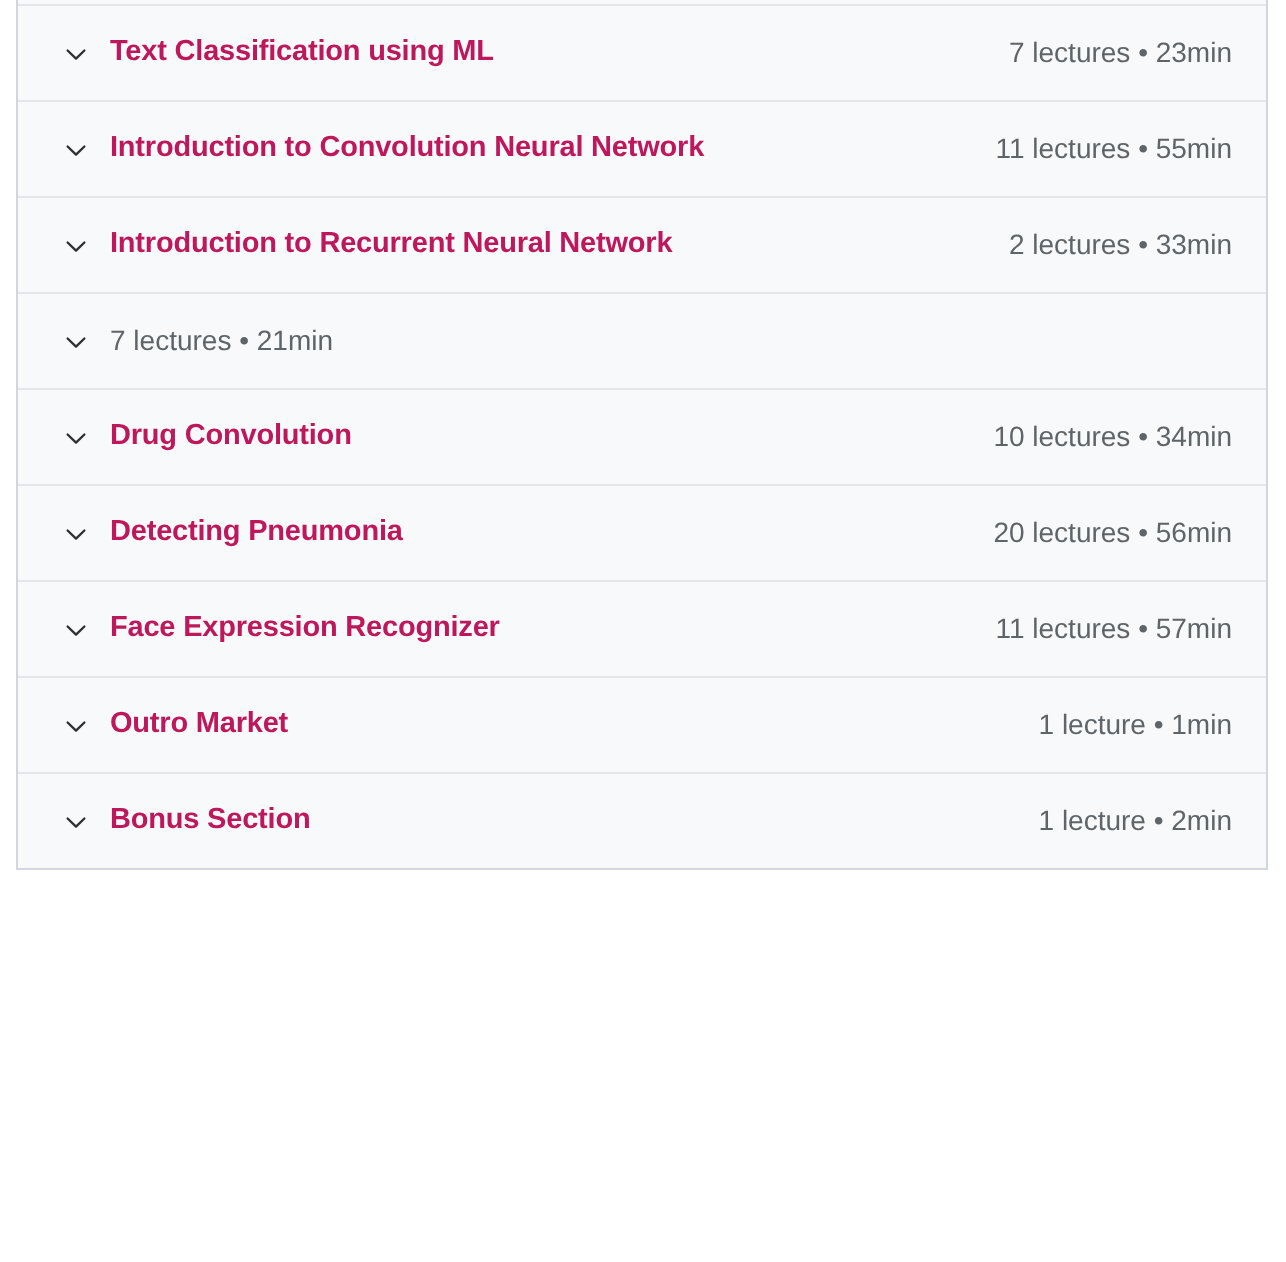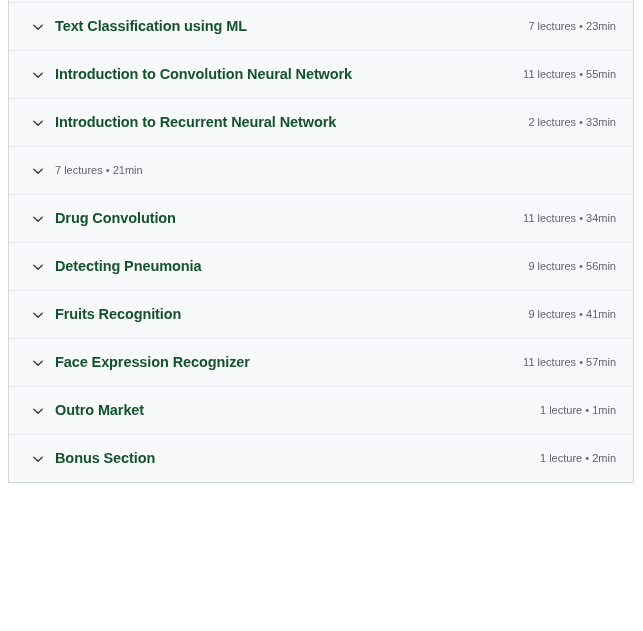--- a/index.html
+++ b/index.html
@@ -51,30 +51,30 @@
   .chevron-icon svg {
     display: block;
     width: 14px;
     height: 14px;
   }
 
   .section-title {
     flex: 1 1 auto;
     font-size: 14.5px;
     font-weight: bold;
-    color: #14532d;
+    color: #be185d;
     letter-spacing: -0.1px;
     line-height: 1.2;
     white-space: nowrap;
     overflow: hidden;
   }
 
   .section-meta {
     flex: 0 0 auto;
-    font-size: 11px;
+    font-size: 14px;
     font-weight: normal;
     color: #5e6468;
     line-height: 1.2;
     white-space: nowrap;
     text-align: right;
   }
 </style>
 </head>
 <body>
 
@@ -115,39 +115,30 @@
       </span>
       <span class="section-meta">7 lectures • 21min</span>
     </div>
     <div class="section-row">
       <span class="chevron-icon">
         <svg viewBox="0 0 16 16" fill="none" aria-hidden="true">
           <path d="M3.2 6 L8 10.6 L12.8 6" stroke="currentColor" stroke-width="1.35" stroke-linecap="round" stroke-linejoin="round" fill="none"></path>
         </svg>
       </span>
       <span class="section-title">Drug Convolution</span>
-      <span class="section-meta">11 lectures • 34min</span>
+      <span class="section-meta">10 lectures • 34min</span>
     </div>
     <div class="section-row">
       <span class="chevron-icon">
         <svg viewBox="0 0 16 16" fill="none" aria-hidden="true">
           <path d="M3.2 6 L8 10.6 L12.8 6" stroke="currentColor" stroke-width="1.35" stroke-linecap="round" stroke-linejoin="round" fill="none"></path>
         </svg>
       </span>
       <span class="section-title">Detecting Pneumonia</span>
-      <span class="section-meta">9 lectures • 56min</span>
-    </div>
-    <div class="section-row">
-      <span class="chevron-icon">
-        <svg viewBox="0 0 16 16" fill="none" aria-hidden="true">
-          <path d="M3.2 6 L8 10.6 L12.8 6" stroke="currentColor" stroke-width="1.35" stroke-linecap="round" stroke-linejoin="round" fill="none"></path>
-        </svg>
-      </span>
-      <span class="section-title">Fruits Recognition</span>
-      <span class="section-meta">9 lectures • 41min</span>
+      <span class="section-meta">20 lectures • 56min</span>
     </div>
     <div class="section-row">
       <span class="chevron-icon">
         <svg viewBox="0 0 16 16" fill="none" aria-hidden="true">
           <path d="M3.2 6 L8 10.6 L12.8 6" stroke="currentColor" stroke-width="1.35" stroke-linecap="round" stroke-linejoin="round" fill="none"></path>
         </svg>
       </span>
       <span class="section-title">Face Expression Recognizer</span>
       <span class="section-meta">11 lectures • 57min</span>
     </div>

